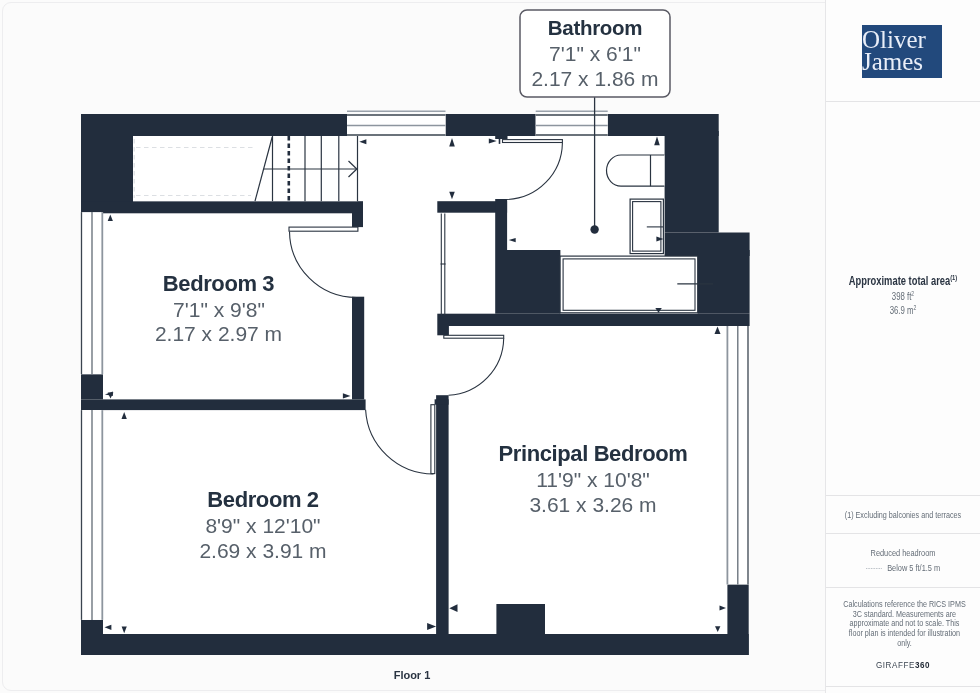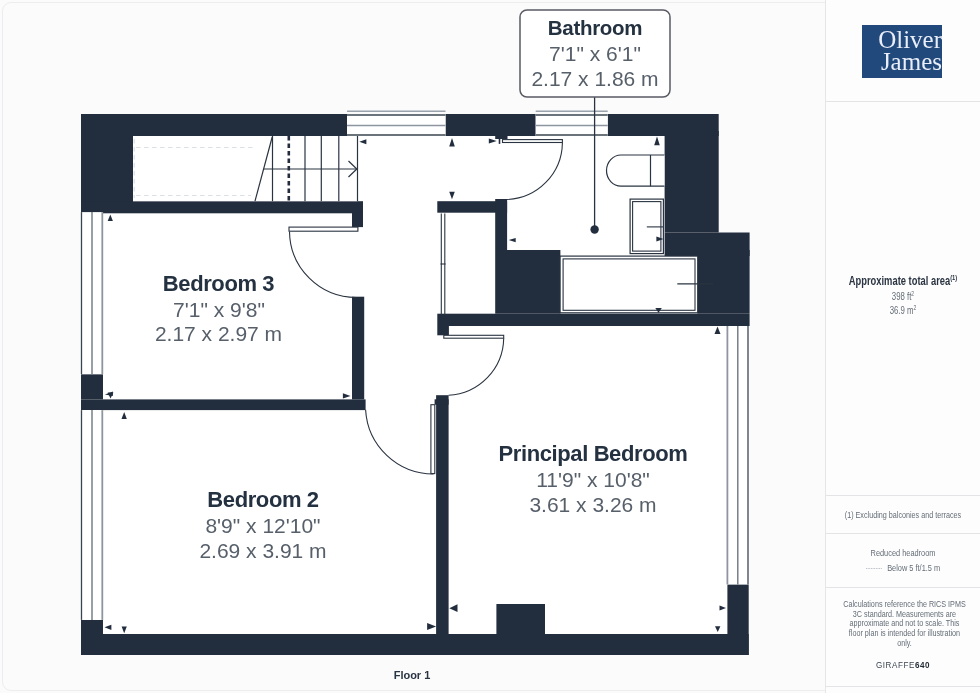--- a/index.html
+++ b/index.html
@@ -269,32 +269,32 @@
     <text x="595" y="35" text-anchor="middle" font-size="20.5" font-weight="bold" letter-spacing="-0.3" fill="#243140" font-family="Liberation Sans, sans-serif">Bathroom</text>
     <text x="595" y="60.5" text-anchor="middle" font-size="21" fill="#57606a" font-family="Liberation Sans, sans-serif">7'1" x 6'1"</text>
     <text x="595" y="86" text-anchor="middle" font-size="21" fill="#57606a" font-family="Liberation Sans, sans-serif">2.17 x 1.86 m</text>
   </g>
 
   <text x="412" y="679" text-anchor="middle" font-size="11" font-weight="bold" fill="#2a3442" font-family="Liberation Sans, sans-serif">Floor 1</text>
 </svg>
 
 <div class="sidebar">
 
-  <div style="position:absolute;left:36px;top:25px;width:80px;height:53px;background:#22497c;color:#e9eef8;font-family:'Liberation Serif',serif;font-size:25px;line-height:22.3px;text-align:right;padding-top:4px;box-sizing:border-box;">Oliver<br>James</div>
+  <div style="position:absolute;left:36px;top:25px;width:80px;height:53px;background:#22497c;color:#e9eef8;font-family:'Liberation Serif',serif;font-size:25px;line-height:22.3px;text-align:left;padding-top:4px;box-sizing:border-box;">Oliver<br>James</div>
   <div class="sb-div" style="top:101px"></div>
 
   <div class="sbtxt" style="top:272.5px;font-size:13px;font-weight:bold;color:#2a3442;transform:scaleX(0.72);">Approximate total area<sup style="font-size:8px">(1)</sup></div>
   <div class="sbtxt" style="top:290px;font-size:10px;transform:scaleX(0.78);">398 ft<sup style="font-size:6.5px">2</sup></div>
   <div class="sbtxt" style="top:303.7px;font-size:10px;transform:scaleX(0.78);">36.9 m<sup style="font-size:6.5px">2</sup></div>
   <div class="sb-div" style="top:495px"></div>
 
   <div class="sbtxt" style="top:509.5px;font-size:9px;transform:scaleX(0.8);white-space:nowrap;">(1) Excluding balconies and terraces</div>
   <div class="sb-div" style="top:533px"></div>
 
   <div class="sbtxt" style="top:548px;font-size:9px;transform:scaleX(0.82);">Reduced headroom</div>
   <div class="sbtxt" style="top:563px;font-size:9px;transform:scaleX(0.82);"><span style="border-top:1.5px dotted #a6adb5;display:inline-block;width:19px;height:2px;margin-right:7px;"></span>Below 5 ft/1.5 m</div>
   <div class="sb-div" style="top:587px"></div>
 
   <div class="sbtxt" style="top:600px;left:0px;width:157px;font-size:9px;line-height:9.7px;transform:scaleX(0.8);white-space:nowrap;">Calculations reference the RICS IPMS<br>3C standard. Measurements are<br>approximate and not to scale. This<br>floor plan is intended for illustration<br>only.</div>
 
-  <div class="sbtxt" style="top:659.5px;font-size:8.5px;color:#3a4450;letter-spacing:0.6px;transform:scaleX(0.95);">GIRAFFE<b style="color:#1f2733">640</b></div>
+  <div class="sbtxt" style="top:659.5px;font-size:8.5px;color:#3a4450;letter-spacing:0.6px;transform:scaleX(0.95);">GIRAFFE<b style="color:#1f2733">360</b></div>
   <div class="sb-div" style="top:686px"></div>
 </div>
 
 </body></html>

